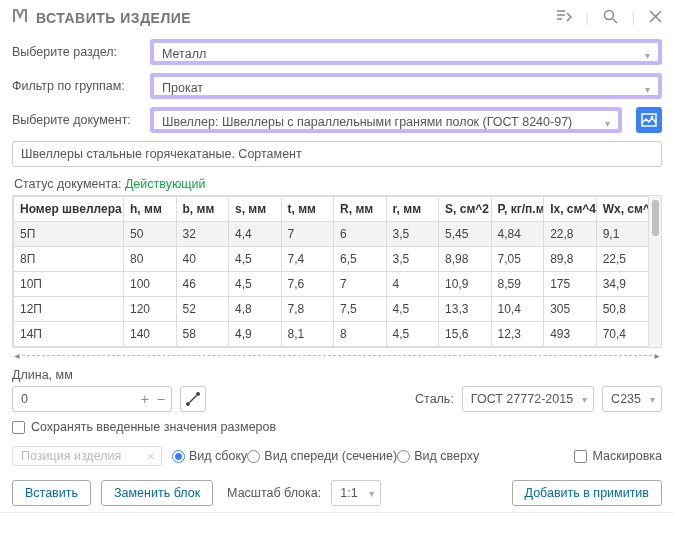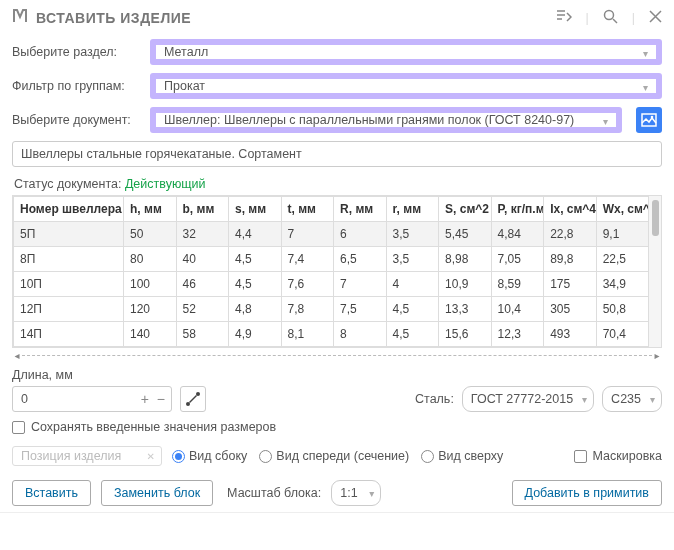--- a/index.html
+++ b/index.html
@@ -6,21 +6,21 @@
 body { background: #fff; width: 674px; height: 550px; overflow: hidden; color: #333; font-size: 12.5px; }
 .window { display: flex; flex-direction: column; height: 100%; }
 .titlebar { display: flex; align-items: center; padding: 8px 12px; color: #666; }
 .titlebar .logo { margin-right: 8px; font-weight: bold; color: #888; }
 .titlebar .title { flex: 1; font-size: 14px; letter-spacing: 0.5px; color: #777; font-weight: 700; }
 .titlebar .tb-icons { display: flex; gap: 14px; align-items: center; color: #888; }
 .titlebar .tb-icons span { cursor: pointer; }
 
 .form-row { display: flex; align-items: center; padding: 4px 12px; gap: 8px; }
 .form-row .label { width: 130px; color: #555; font-size: 12.5px; }
-.sel { flex: 1; border: 6px solid #c4b5fd; border-radius: 3px; height: 26px; display: flex; align-items: flex-end; padding: 0 8px; color: #555; position: relative; background: #fff; }
+.sel { flex: 1; border: 4px solid #c4b5fd; border-radius: 3px; height: 26px; display: flex; align-items: flex-end; padding: 0 8px; color: #555; position: relative; background: #fff; }
 .sel::after { content: "▾"; position: absolute; right: 8px; color: #aaa; font-size: 10px; }
 .img-btn { width: 26px; height: 26px; border-radius: 3px; background: #3b82f6; display: flex; align-items: center; justify-content: center; margin-left: 6px; cursor: pointer; }
 
 .desc-row { margin: 4px 12px; border: 1px solid #ccc; border-radius: 3px; padding: 5px 8px; color: #555; }
 
 .status-row { padding: 6px 14px 2px; color: #555; font-size: 12.5px; }
 .status-row .stat { color: #16a34a; }
 
 .table-wrap { margin: 2px 12px 0; border: 1px solid #ddd; position: relative; display: flex; }
 table { border-collapse: collapse; width: 100%; table-layout: fixed; font-size: 12px; }
@@ -37,31 +37,31 @@
 .length-row { display: flex; align-items: flex-start; padding: 10px 12px 4px; gap: 12px; }
 .length-col { display: flex; flex-direction: column; gap: 4px; }
 .length-lbl { color: #555; }
 .length-ctrl { display: flex; align-items: center; gap: 8px; }
 .spin { border: 1px solid #ccc; border-radius: 3px; height: 26px; display: flex; align-items: center; width: 160px; position: relative; }
 .spin input { border: none; outline: none; padding: 0 8px; width: 100px; font-size: 12.5px; color: #555; }
 .spin .pm { position: absolute; right: 6px; color: #888; display: flex; gap: 8px; font-size: 14px; }
 .diag-btn { width: 26px; height: 26px; border: 1px solid #ccc; border-radius: 3px; display: flex; align-items: center; justify-content: center; cursor: pointer; }
 .right-sel { margin-left: auto; display: flex; align-items: center; gap: 8px; margin-top: 18px; }
 .right-sel .label { color: #555; }
-.sel-sm { border: 1px solid #ccc; border-radius: 9px; height: 26px; display: flex; align-items: center; padding: 0 20px 0 8px; color: #555; position: relative; min-width: 130px; }
+.sel-sm { border: 1px solid #ccc; border-radius: 3px; height: 26px; display: flex; align-items: center; padding: 0 20px 0 8px; color: #555; position: relative; min-width: 130px; }
 .sel-sm::after { content: "▾"; position: absolute; right: 6px; color: #aaa; font-size: 10px; }
 .sel-xs { min-width: 50px; }
 
 .check-row { display: flex; align-items: center; padding: 4px 12px; gap: 6px; color: #555; }
 .chk { width: 13px; height: 13px; border: 1.5px solid #888; border-radius: 2px; flex-shrink: 0; }
 
 .view-row { display: flex; align-items: center; padding: 8px 12px; gap: 10px; }
 .pos-input { border: 1px solid #ddd; border-radius: 3px; height: 20px; display: flex; align-items: center; padding: 0 20px 0 8px; color: #bbb; position: relative; width: 150px; }
 .pos-input::after { content: "✕"; position: absolute; right: 6px; color: #ccc; font-size: 10px; }
-.radio-g { display: flex; align-items: center; gap: 12px; flex: 1; }
+.radio-g { display: flex; align-items: center; flex: 1; }
 .radio { display: flex; align-items: center; gap: 4px; color: #555; cursor: pointer; }
 .radio .rb { width: 13px; height: 13px; border: 1.5px solid #888; border-radius: 50%; display: flex; align-items: center; justify-content: center; }
 .radio.on .rb::after { content: ""; width: 7px; height: 7px; background: #3b82f6; border-radius: 50%; }
 .radio.on .rb { border-color: #3b82f6; }
 .mask-check { display: flex; align-items: flex-end; gap: 6px; color: #555; }
 
 .btn-row { display: flex; align-items: center; padding: 6px 12px; gap: 10px; }
 .btn { border: 1px solid #aaa; border-radius: 3px; padding: 5px 12px; background: #fff; color: #0369a1; cursor: pointer; font-size: 12.5px; }
 .btn-row .lbl { color: #555; margin-left: 4px; }
 .btn-row .spacer { flex: 1; }

